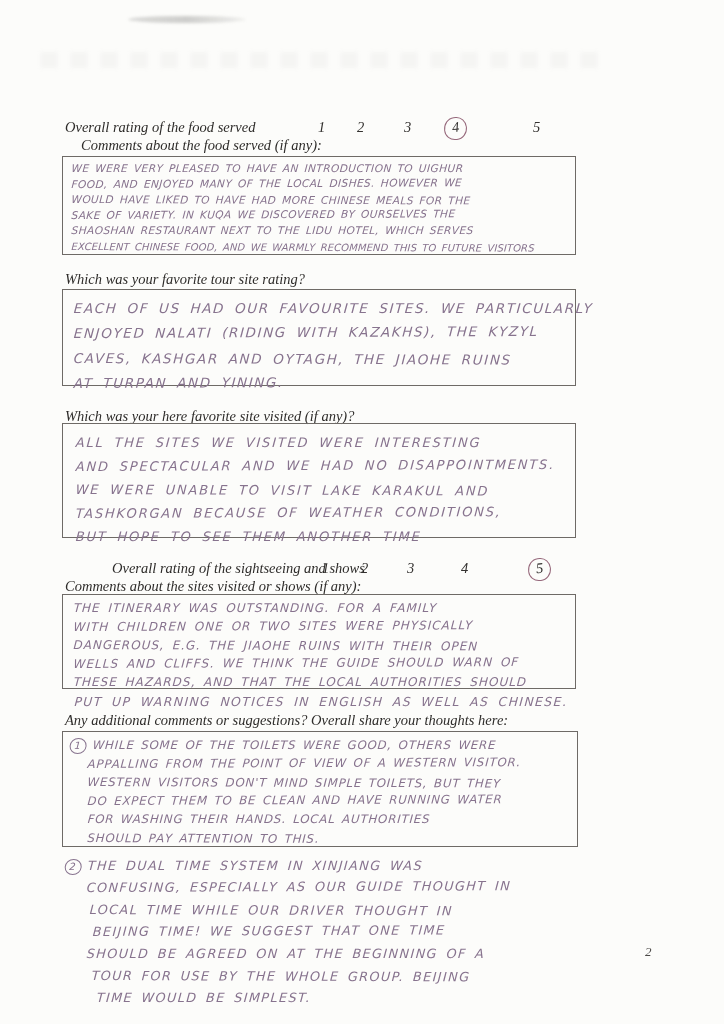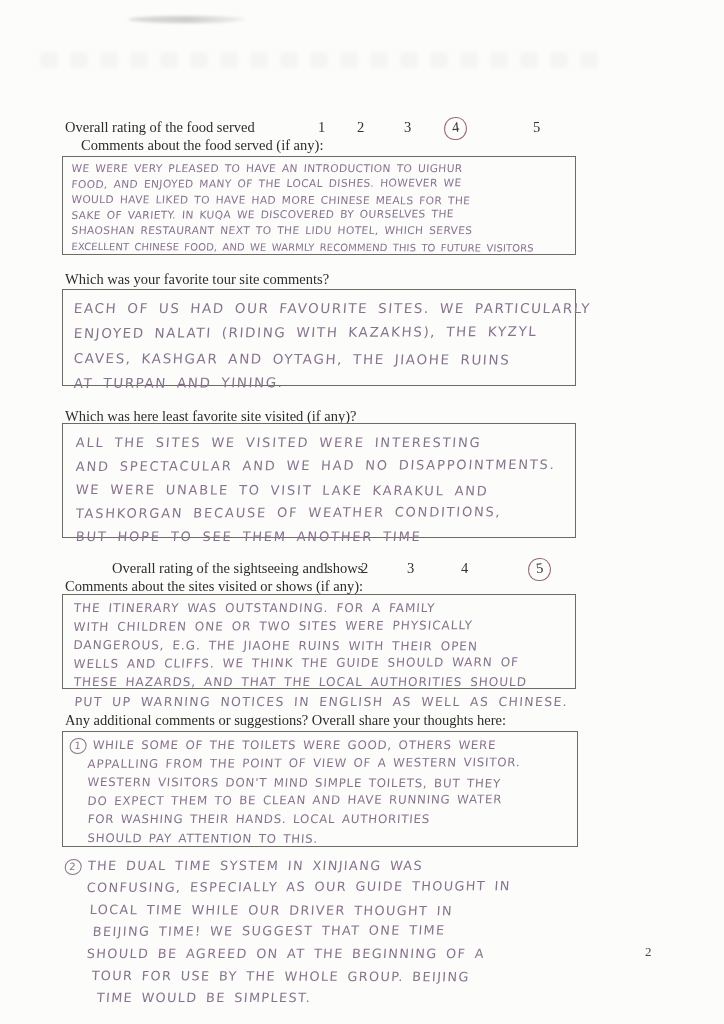--- a/index.html
+++ b/index.html
@@ -1,19 +1,19 @@
 <!DOCTYPE html>
 <html><head>
 <meta charset="utf-8">
 <style>
   html,body{margin:0;padding:0;background:#e8e8e6;}
   .page{
     position:relative;width:724px;height:1024px;margin:0 auto;
     background:#fcfcfa;overflow:hidden;
-    font-family:"Liberation Serif",serif;color:#2e2c2a;
+    font-family:"Liberation Serif",serif;color:#2e2c2a;font-style:italic;
   }
   
   .smudge{position:absolute;left:128px;top:16px;width:118px;height:7px;
     background:linear-gradient(90deg,rgba(120,120,118,.25),rgba(150,150,148,.45),rgba(170,170,168,.15));
     border-radius:50%;filter:blur(1.5px);}
   .smudge2{position:absolute;left:40px;top:52px;width:560px;height:16px;
     background:repeating-linear-gradient(90deg,rgba(160,158,162,.07) 0 18px,rgba(255,255,255,0) 18px 30px);
     filter:blur(2px);}
 
   .printed{font-family:"Liberation Serif",serif;font-size:14.5px;color:#2e2c2a;position:absolute;white-space:nowrap;}
@@ -89,30 +89,30 @@
 
   <div class="hw-box box1">
     <div class="hw-line">WE WERE VERY PLEASED TO HAVE AN INTRODUCTION TO UIGHUR</div>
     <div class="hw-line">FOOD, AND ENJOYED MANY OF THE LOCAL DISHES. HOWEVER WE</div>
     <div class="hw-line">WOULD HAVE LIKED TO HAVE HAD MORE CHINESE MEALS FOR THE</div>
     <div class="hw-line">SAKE OF VARIETY. IN KUQA WE DISCOVERED BY OURSELVES THE</div>
     <div class="hw-line">SHAOSHAN RESTAURANT NEXT TO THE LIDU HOTEL, WHICH SERVES</div>
     <div class="hw-line" style="font-size:10px;letter-spacing:.1px;">EXCELLENT CHINESE FOOD, AND WE WARMLY RECOMMEND THIS TO FUTURE VISITORS</div>
   </div>
 
-  <span class="printed" style="left:65px;top:271px;">Which was your favorite tour site comments?</span>
+  <span class="printed" style="left:65px;top:271px;">Which was your favorite tour site rating?</span>
 
   <div class="hw-box box2">
     <div class="hw-line">EACH OF US HAD OUR FAVOURITE SITES. WE PARTICULARLY</div>
     <div class="hw-line">ENJOYED NALATI (RIDING WITH KAZAKHS), THE KYZYL</div>
     <div class="hw-line">CAVES, KASHGAR AND OYTAGH, THE JIAOHE RUINS</div>
     <div class="hw-line">AT TURPAN AND YINING.</div>
   </div>
 
-  <span class="printed" style="left:65px;top:408px;">Which was here least favorite site visited (if any)?</span>
+  <span class="printed" style="left:65px;top:408px;">Which was your here favorite site visited (if any)?</span>
 
   <div class="hw-box box3">
     <div class="hw-line">ALL THE SITES WE VISITED WERE INTERESTING</div>
     <div class="hw-line">AND SPECTACULAR AND WE HAD NO DISAPPOINTMENTS.</div>
     <div class="hw-line">WE WERE UNABLE TO VISIT LAKE KARAKUL AND</div>
     <div class="hw-line">TASHKORGAN BECAUSE OF WEATHER CONDITIONS,</div>
     <div class="hw-line">BUT HOPE TO SEE THEM ANOTHER TIME</div>
   </div>
 
   <div class="rating-row" style="top:560px;">

